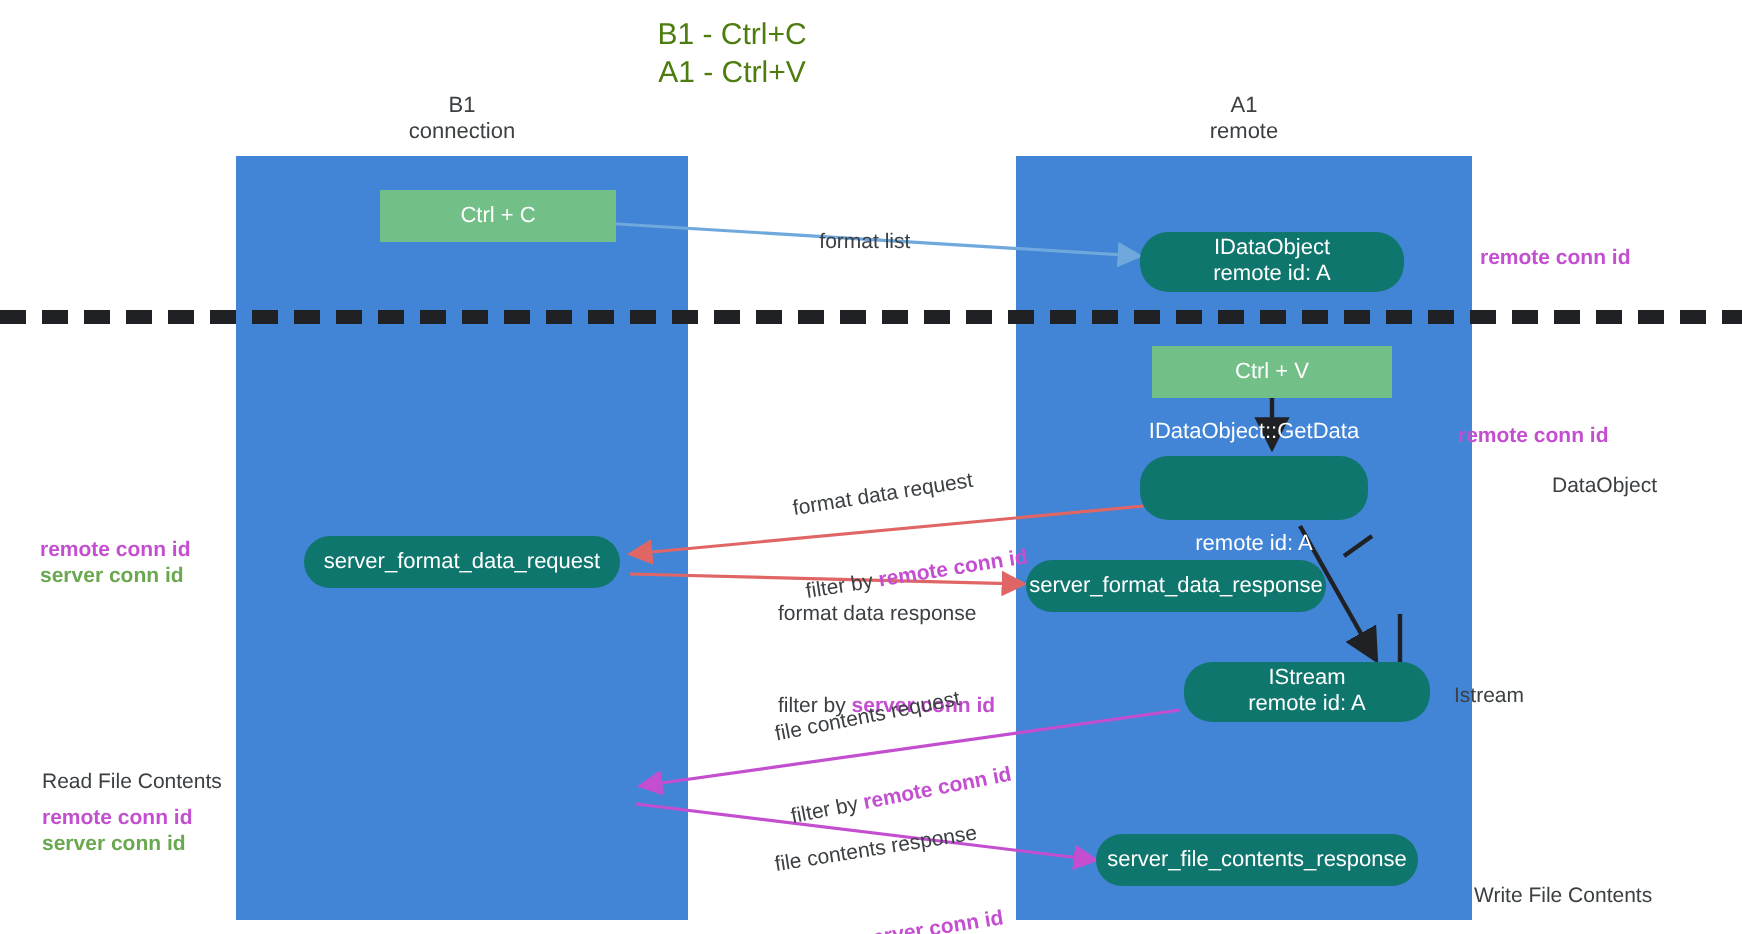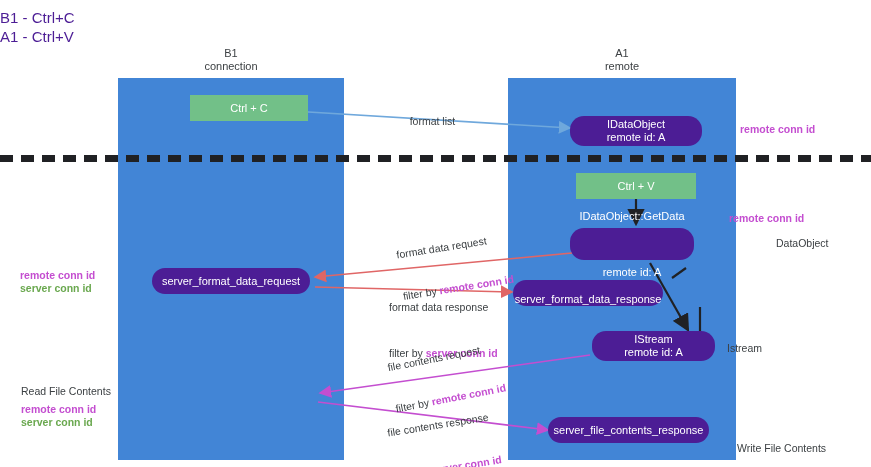--- a/index.html
+++ b/index.html
@@ -16,24 +16,24 @@
   #stage {
     position: absolute; left: 0; top: 0;
     width: 871px; height: 467px;
     background: #ffffff;
   }
   
   .title {
     position: absolute;
     left: 0; top: 8px;
     width: 732px;
-    text-align: left;
+    text-align: center;
     font-size: 15px;
     line-height: 19px;
-    color: #4c1d95;
+    color: #4d7c0f;
     white-space: pre;
   }
   
   .colhead {
     position: absolute;
     text-align: center;
     font-size: 11px;
     line-height: 13px;
     color: #3c4043;
     white-space: pre;
@@ -68,21 +68,21 @@
     justify-content: center;
     color: #ffffff;
     font-size: 11px;
     line-height: 13px;
     text-align: center;
     white-space: pre;
     z-index: 6;
   }
   .node.green { background: #72c088; }
   .node.orange { background: #f9a council; }
-  .node.orange { background: #4c1d95; border-radius: 14px; }
+  .node.orange { background: #0f766e; border-radius: 14px; }
 
   
   #wires {
     position: absolute; left: 0; top: 0;
     width: 871px; height: 467px;
     z-index: 4;
     pointer-events: none;
   }
 
   
@@ -166,30 +166,30 @@
 
   <div class="node orange" style="left:570px; top:116px; width:132px; height:30px;">
     <span>IDataObject</span>
     <span>remote id: A</span>
   </div>
 
   <div class="node green" style="left:576px; top:173px; width:120px; height:26px;">
     <span>Ctrl + V</span>
   </div>
 
-  <div class="node orange" style="left:570px; top:228px; width:124px; height:32px;gap:43px;">
+  <div class="node orange" style="left:570px; top:228px; width:114px; height:32px;gap:43px;">
     <span>IDataObject::GetData</span>
     <span>remote id: A</span>
   </div>
 
   <div class="node orange" style="left:152px; top:268px; width:158px; height:26px;">
     <span>server_format_data_request</span>
   </div>
 
-  <div class="node orange" style="left:513px; top:280px; width:150px; height:26px;justify-content:flex-end;">
+  <div class="node orange" style="left:513px; top:280px; width:150px; height:26px;">
     <span>server_format_data_response</span>
   </div>
 
   <div class="node orange" style="left:592px; top:331px; width:123px; height:30px;">
     <span>IStream</span>
     <span>remote id: A</span>
   </div>
 
 
   <div class="node orange" style="left:548px; top:417px; width:161px; height:26px;">

